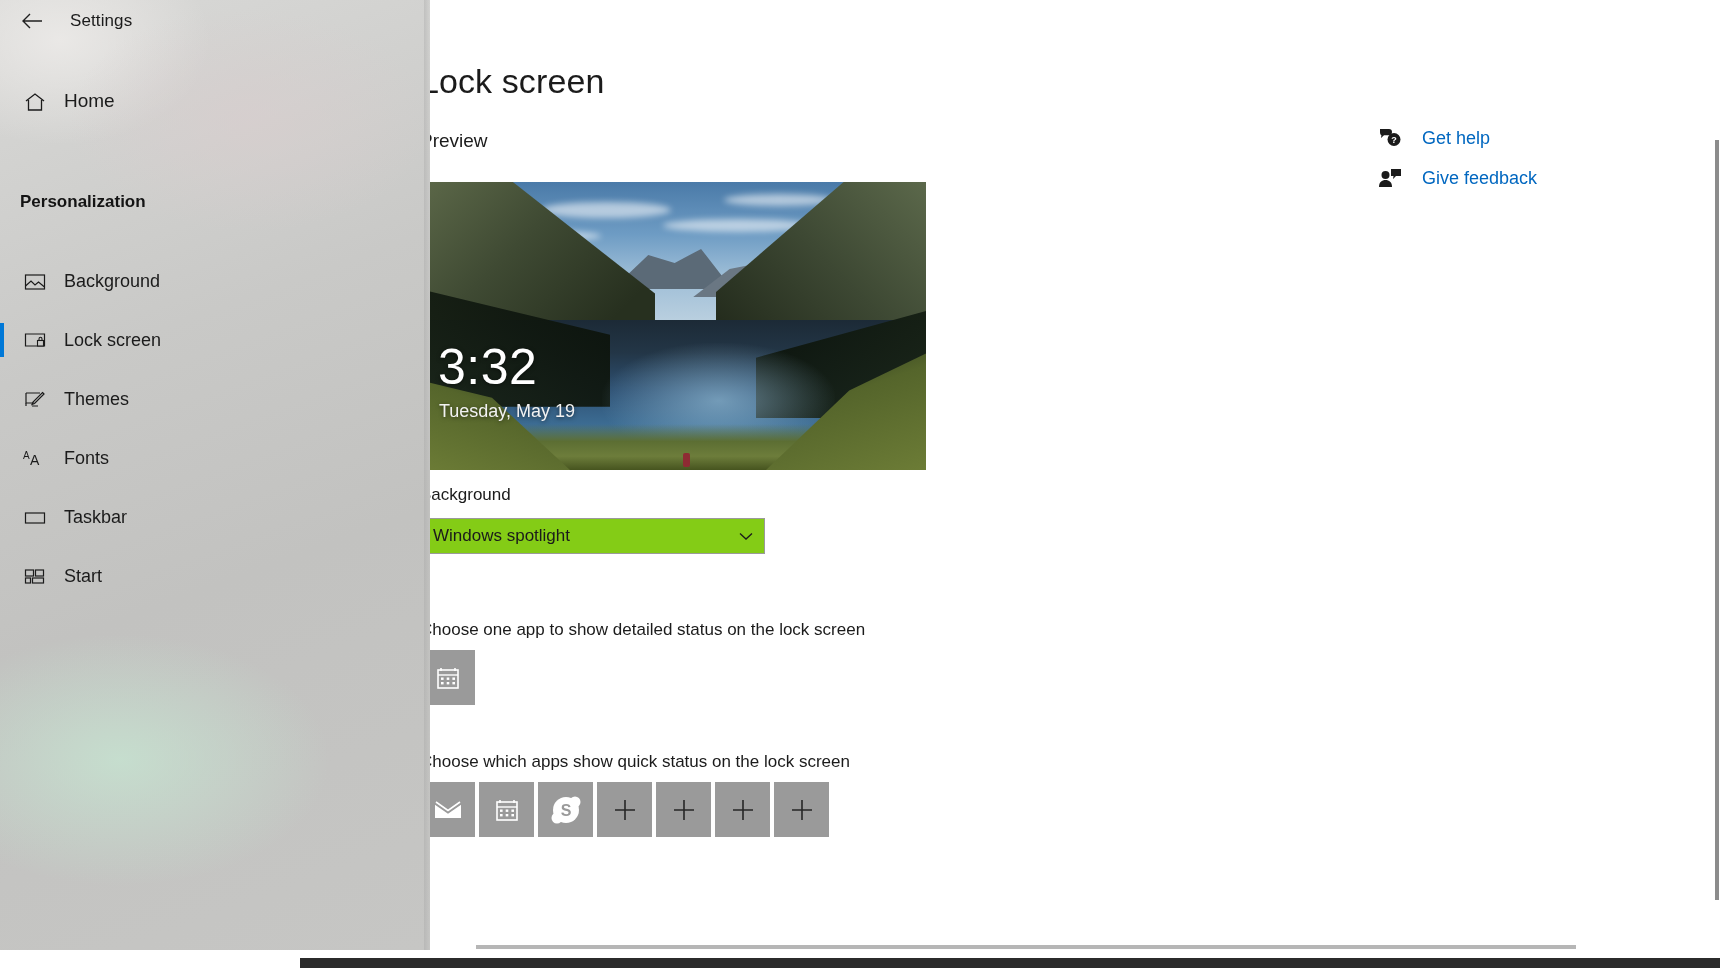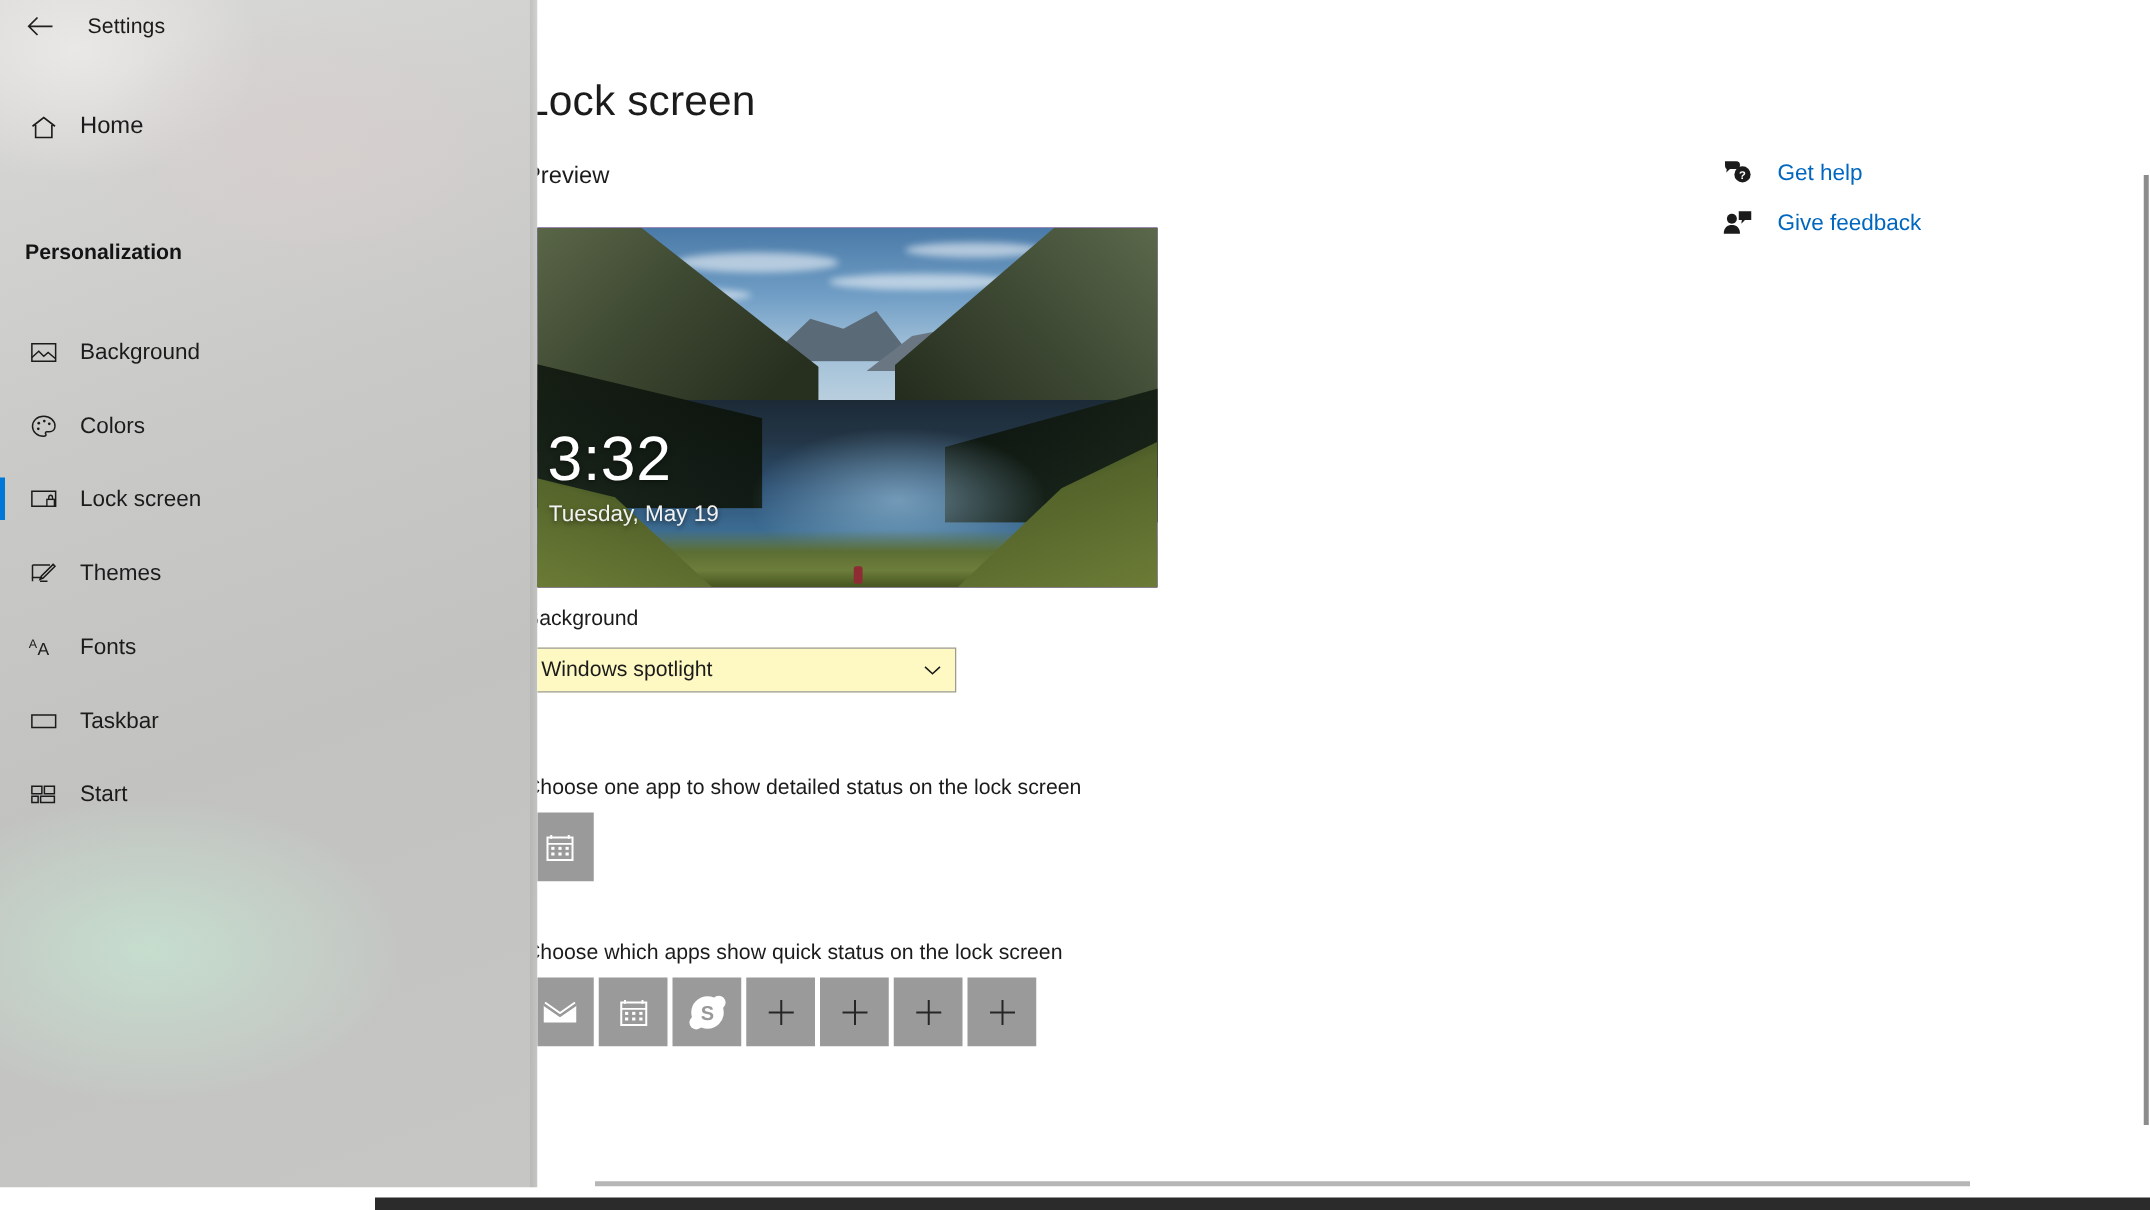--- a/index.html
+++ b/index.html
@@ -144,21 +144,21 @@
     left: -10px; top: 130px;
     font-size: 19px; color: #1b1b1b;
   }
 
   
   .preview-thumb {
     position: absolute;
     left: -10px; top: 182px;
     width: 506px; height: 288px;
     overflow: hidden;
-    background: #701a75;
+    background: #ef4444;
   }
   .sky {
     position: absolute; left: 0; top: 0; width: 100%; height: 48%;
     background: linear-gradient(180deg, #4a7aa8 0%, #6e9cc4 38%, #9bbcd6 66%, #b9cfdf 100%);
   }
   .cloud {
     position: absolute;
     background: rgba(255,255,255,0.55);
     border-radius: 50%;
     filter: blur(3px);
@@ -244,21 +244,21 @@
     position: absolute;
     left: -10px;
     font-size: 17px; color: #1b1b1b;
   }
   .bg-label { top: 485px; }
 
   .dropdown {
     position: absolute;
     left: -10px; top: 518px;
     width: 345px; height: 36px;
-    background: #fef9c3;
+    background: #84cc16;
     border: 1px solid #9a9a9a;
     display: flex; align-items: center;
     cursor: pointer;
   }
   .dropdown-value {
     flex: 1;
     font-size: 17px; color: #1b1b1b;
     padding-left: 12px;
   }
   .dropdown-arrow { width: 36px; display: flex; align-items: center; justify-content: center; }
@@ -376,33 +376,20 @@
 
         <div class="nav-icon">
           <svg width="22" height="18" viewBox="0 0 22 18">
             <rect x="1.5" y="2" width="19" height="14" fill="none" stroke="#1b1b1b" stroke-width="1.2"></rect>
             <path d="M1.5 13 L7 8 L11 12 L14.5 9 L20.5 14" fill="none" stroke="#1b1b1b" stroke-width="1.2"></path>
           </svg>
         </div>
         <div class="nav-label">Background</div>
       </div>
 
-      <div class="nav-item">
-
-        <div class="nav-icon">
-          <svg width="22" height="20" viewBox="0 0 22 20">
-            <path d="M11 2 C5.5 2 2 5.8 2 10 C2 14.2 5.5 18 11 18 C12.6 18 13.2 17 12.6 16.2 C12 15.4 12.4 14.4 13.6 14.4 L15.5 14.4 C18 14.4 20 12.6 20 9.8 C20 5.6 16 2 11 2 Z" fill="none" stroke="#1b1b1b" stroke-width="1.2"></path>
-            <circle cx="7" cy="7.5" r="1.1" fill="#1b1b1b"></circle>
-            <circle cx="11.4" cy="5.8" r="1.1" fill="#1b1b1b"></circle>
-            <circle cx="15.4" cy="8" r="1.1" fill="#1b1b1b"></circle>
-            <circle cx="6.6" cy="12" r="1.1" fill="#1b1b1b"></circle>
-          </svg>
-        </div>
-        <div class="nav-label">Colors</div>
-      </div>
 
       <div class="nav-item selected">
         <div class="sel-bar"></div>
         <div class="nav-icon">
           <svg width="22" height="18" viewBox="0 0 22 18">
             <path d="M1.5 2 L20.5 2 L20.5 14 L1.5 14 Z" fill="none" stroke="#1b1b1b" stroke-width="1.2"></path>
             <rect x="13.5" y="8.5" width="6" height="5.5" fill="#c9c9c7" stroke="#1b1b1b" stroke-width="1.1"></rect>
             <path d="M15 8.5 L15 7 C15 5.9 15.8 5.2 16.5 5.2 C17.2 5.2 18 5.9 18 7 L18 8.5" fill="none" stroke="#1b1b1b" stroke-width="1.1"></path>
           </svg>
         </div>

